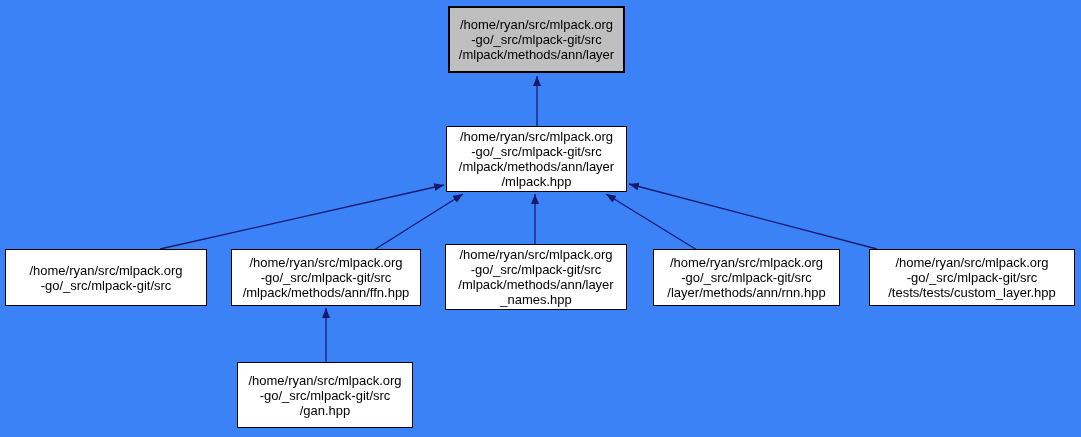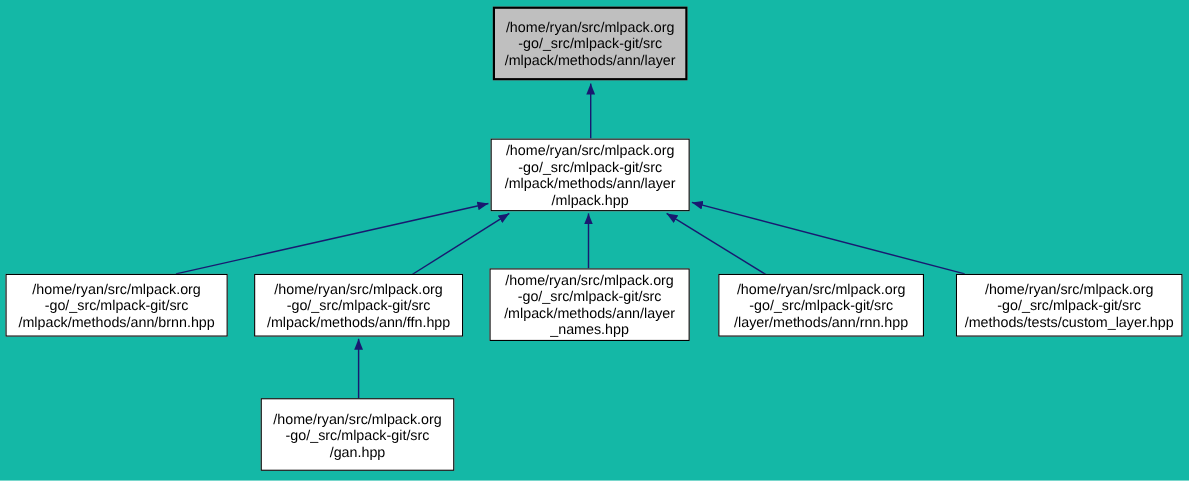--- a/index.html
+++ b/index.html
@@ -4,21 +4,21 @@
 <style>
   html, body {
     margin: 0;
     padding: 0;
     background: #ffffff;
   }
   .canvas {
     position: relative;
     width: 1081px;
     height: 437px;
-    background: #14b8a6;
+    background: #3b82f6;
     font-family: "Liberation Sans", sans-serif;
     overflow: hidden;
   }
   svg.edges {
     position: absolute;
     left: 0;
     top: 0;
   }
   .node {
     position: absolute;
@@ -72,21 +72,20 @@
   <div class="node" style="left:446px; top:126px; width:181px; height:66px;">
     <span class="ln">/home/ryan/src/mlpack.org</span>
     <span class="ln">-go/_src/mlpack-git/src</span>
     <span class="ln">/mlpack/methods/ann/layer</span>
     <span class="ln">/mlpack.hpp</span>
   </div>
 
   <div class="node" style="left:5px; top:249px; width:202px; height:57px;">
     <span class="ln">/home/ryan/src/mlpack.org</span>
     <span class="ln">-go/_src/mlpack-git/src</span>
-    <span class="ln">/mlpack/methods/ann/brnn.hpp</span>
   </div>
 
   <div class="node" style="left:231px; top:249px; width:190px; height:57px;">
     <span class="ln">/home/ryan/src/mlpack.org</span>
     <span class="ln">-go/_src/mlpack-git/src</span>
     <span class="ln">/mlpack/methods/ann/ffn.hpp</span>
   </div>
 
   <div class="node" style="left:445px; top:244px; width:182px; height:66px;">
     <span class="ln">/home/ryan/src/mlpack.org</span>
@@ -97,21 +96,21 @@
 
   <div class="node" style="left:653px; top:249px; width:187px; height:57px;">
     <span class="ln">/home/ryan/src/mlpack.org</span>
     <span class="ln">-go/_src/mlpack-git/src</span>
     <span class="ln">/layer/methods/ann/rnn.hpp</span>
   </div>
 
   <div class="node" style="left:869px; top:249px; width:206px; height:57px;">
     <span class="ln">/home/ryan/src/mlpack.org</span>
     <span class="ln">-go/_src/mlpack-git/src</span>
-    <span class="ln">/methods/tests/custom_layer.hpp</span>
+    <span class="ln">/tests/tests/custom_layer.hpp</span>
   </div>
 
   <div class="node" style="left:237px; top:362px; width:176px; height:66px;">
     <span class="ln">/home/ryan/src/mlpack.org</span>
     <span class="ln">-go/_src/mlpack-git/src</span>
     <span class="ln">/gan.hpp</span>
   </div>
 
 </div>
 

